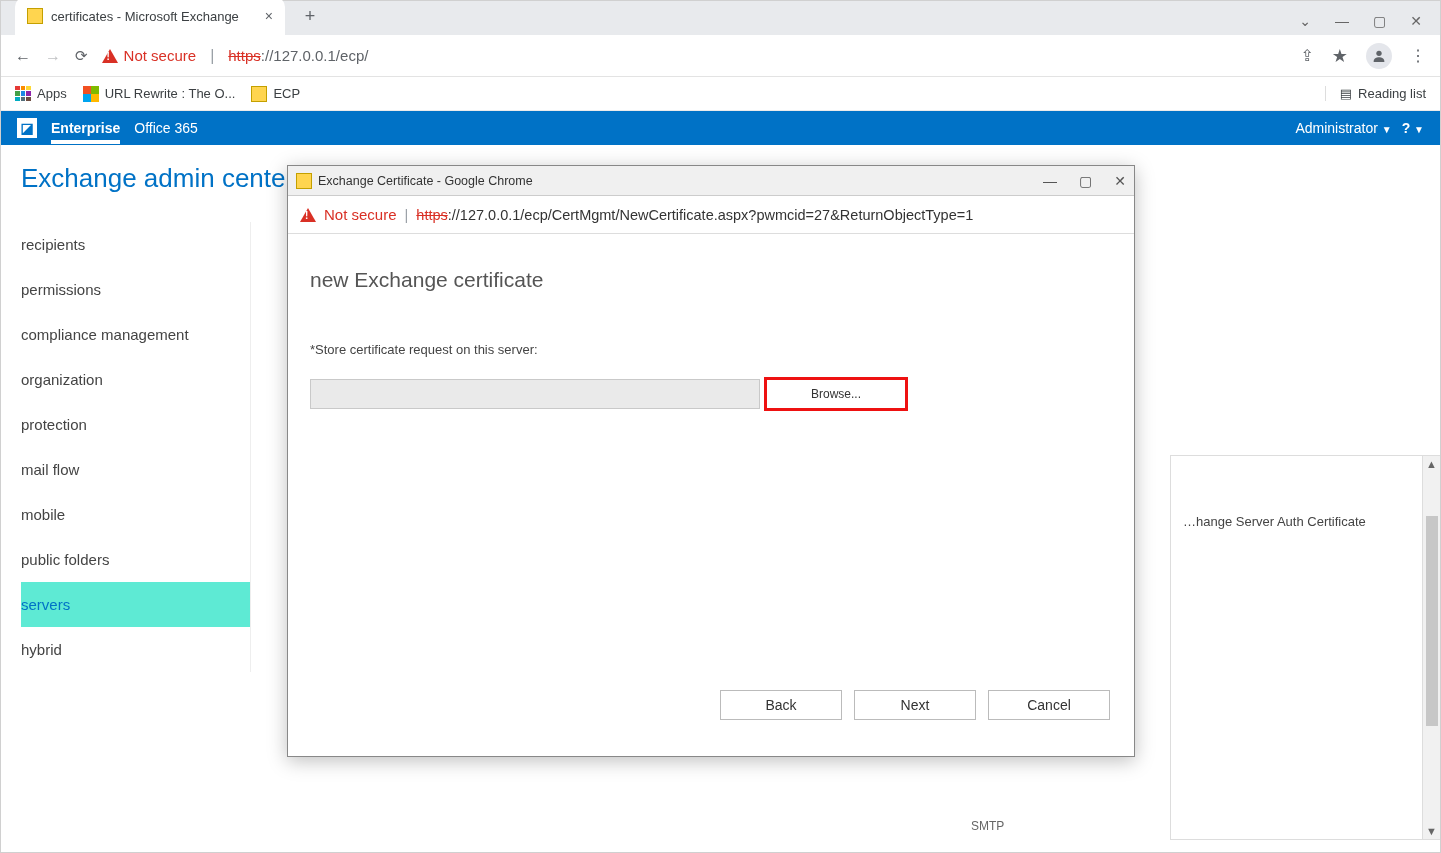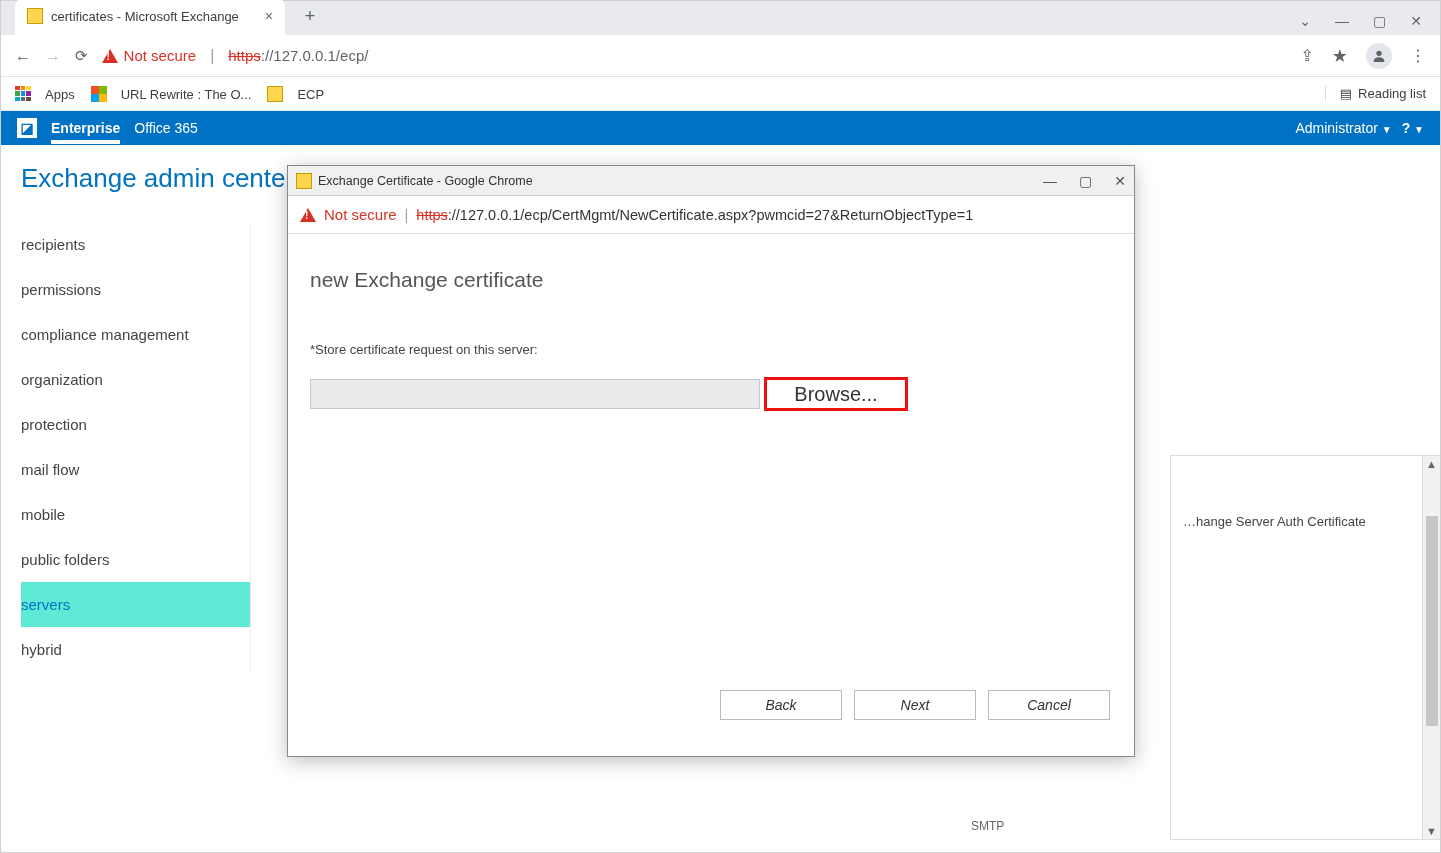--- a/index.html
+++ b/index.html
@@ -30,21 +30,21 @@
 .addr-right span svg, .addr-right span { color: #5f6368; }
 .star-icon { color: #1a73e8; font-size: 18px; }
 .profile-badge { width: 26px; height: 26px; border-radius: 50%; background: #e4e6eb; display: flex; align-items: center; justify-content: center; }
 
 .bm-bar { height: 34px; background: #fff; display: flex; align-items: center; padding: 0 14px; gap: 16px; border-bottom: 1px solid #ebebeb; }
 .apps-grid { width: 16px; height: 16px; display: grid; grid-template-columns: repeat(3,1fr); grid-template-rows: repeat(3,1fr); gap: 1px; }
 .apps-grid i { display: block; }
 .apps-grid i:nth-child(1){background:#e53935}.apps-grid i:nth-child(2){background:#fb8c00}.apps-grid i:nth-child(3){background:#fdd835}
 .apps-grid i:nth-child(4){background:#43a047}.apps-grid i:nth-child(5){background:#1e88e5}.apps-grid i:nth-child(6){background:#8e24aa}
 .apps-grid i:nth-child(7){background:#00acc1}.apps-grid i:nth-child(8){background:#546e7a}.apps-grid i:nth-child(9){background:#6d4c41}
-.bm-item { display: flex; align-items: flex-end; gap: 14px; font-size: 13px; color: #3c4043; }
+.bm-item { display: flex; align-items: center; gap: 6px; font-size: 13px; color: #3c4043; }
 .ms-favicon { width:16px; height:16px; display:grid; grid-template-columns:1fr 1fr; grid-template-rows:1fr 1fr; }
 .ms-favicon i:nth-child(1){background:#f25022}.ms-favicon i:nth-child(2){background:#7fba00}.ms-favicon i:nth-child(3){background:#00a4ef}.ms-favicon i:nth-child(4){background:#ffb900}
 .reading-list { margin-left: auto; display: flex; align-items: center; gap: 6px; font-size: 13px; color: #3c4043; border-left: 1px solid #ddd; padding-left: 14px; }
 
 
 .o365-header { height: 34px; background: #0072c6; color: #fff; display: flex; align-items: center; padding: 0 16px; gap: 14px; font-size: 14px; }
 .o365-logo { width: 20px; height: 20px; background: #fff; color: #0072c6; font-weight: bold; display:flex; align-items:center; justify-content:center; font-size:14px; }
 .o365-header .active { font-weight: 600; position: relative; }
 .o365-header .active::after { content:""; position:absolute; bottom:-8px; left:0; right:0; height:4px; background:#fff; }
 .o365-right { margin-left: auto; display: flex; align-items: center; gap: 10px; }
@@ -72,23 +72,23 @@
 .popup-window { position: absolute; left: 287px; top: 165px; width: 848px; height: 592px; background: #fff; border: 1px solid #888; box-shadow: 0 4px 18px rgba(0,0,0,.25); z-index: 50; display:flex; flex-direction:column; }
 .popup-title { height: 30px; background: #f0f0f0; border-bottom: 1px solid #ccc; display:flex; align-items:center; padding: 0 8px; font-size: 12.5px; color: #333; }
 .popup-title .pico { width:16px; height:16px; background:#ffd54f; border:1px solid #c4a000; margin-right:6px; }
 .popup-wc { margin-left:auto; display:flex; gap:22px; font-size:14px; color:#555; }
 .popup-addr { height: 38px; display:flex; align-items:center; padding: 0 12px; gap:8px; border-bottom:1px solid #ddd; font-size:14.5px; color:#333; white-space:nowrap; overflow:hidden; }
 .popup-body { flex:1; padding: 34px 22px 0 22px; position:relative; }
 .popup-h { font-size: 21px; color: #555; font-weight: 400; margin-bottom: 50px; }
 .field-label { font-size: 13px; color: #444; margin-bottom: 20px; }
 .field-row { display:flex; align-items:center; }
 .text-input { width: 450px; height: 30px; background: #eaeaea; border: 1px solid #c9c9c9; }
-.browse-btn { width: 144px; height: 34px; border: 3px solid #e11; background:#fff; font-size:20px; color:#333; margin-left:4px; }
+.browse-btn { width: 144px; height: 34px; border: 3px solid #e11; background:#fff; font-size:12px; color:#333; margin-left:4px; }
 .popup-footer { position:absolute; bottom: 36px; right: 24px; display:flex; gap:12px; }
-.foot-btn { width: 122px; height: 30px; border:1px solid #bbb; background:#fff; font-size:14px; color:#333;font-style:italic; }
+.foot-btn { width: 122px; height: 30px; border:1px solid #bbb; background:#fff; font-size:14px; color:#333; }
 
 button { cursor: pointer; }
 </style>
 </head>
 <body>
 
 <div class="browser-frame">
 
   <div class="title-bar">
     <div class="browser-tab">

